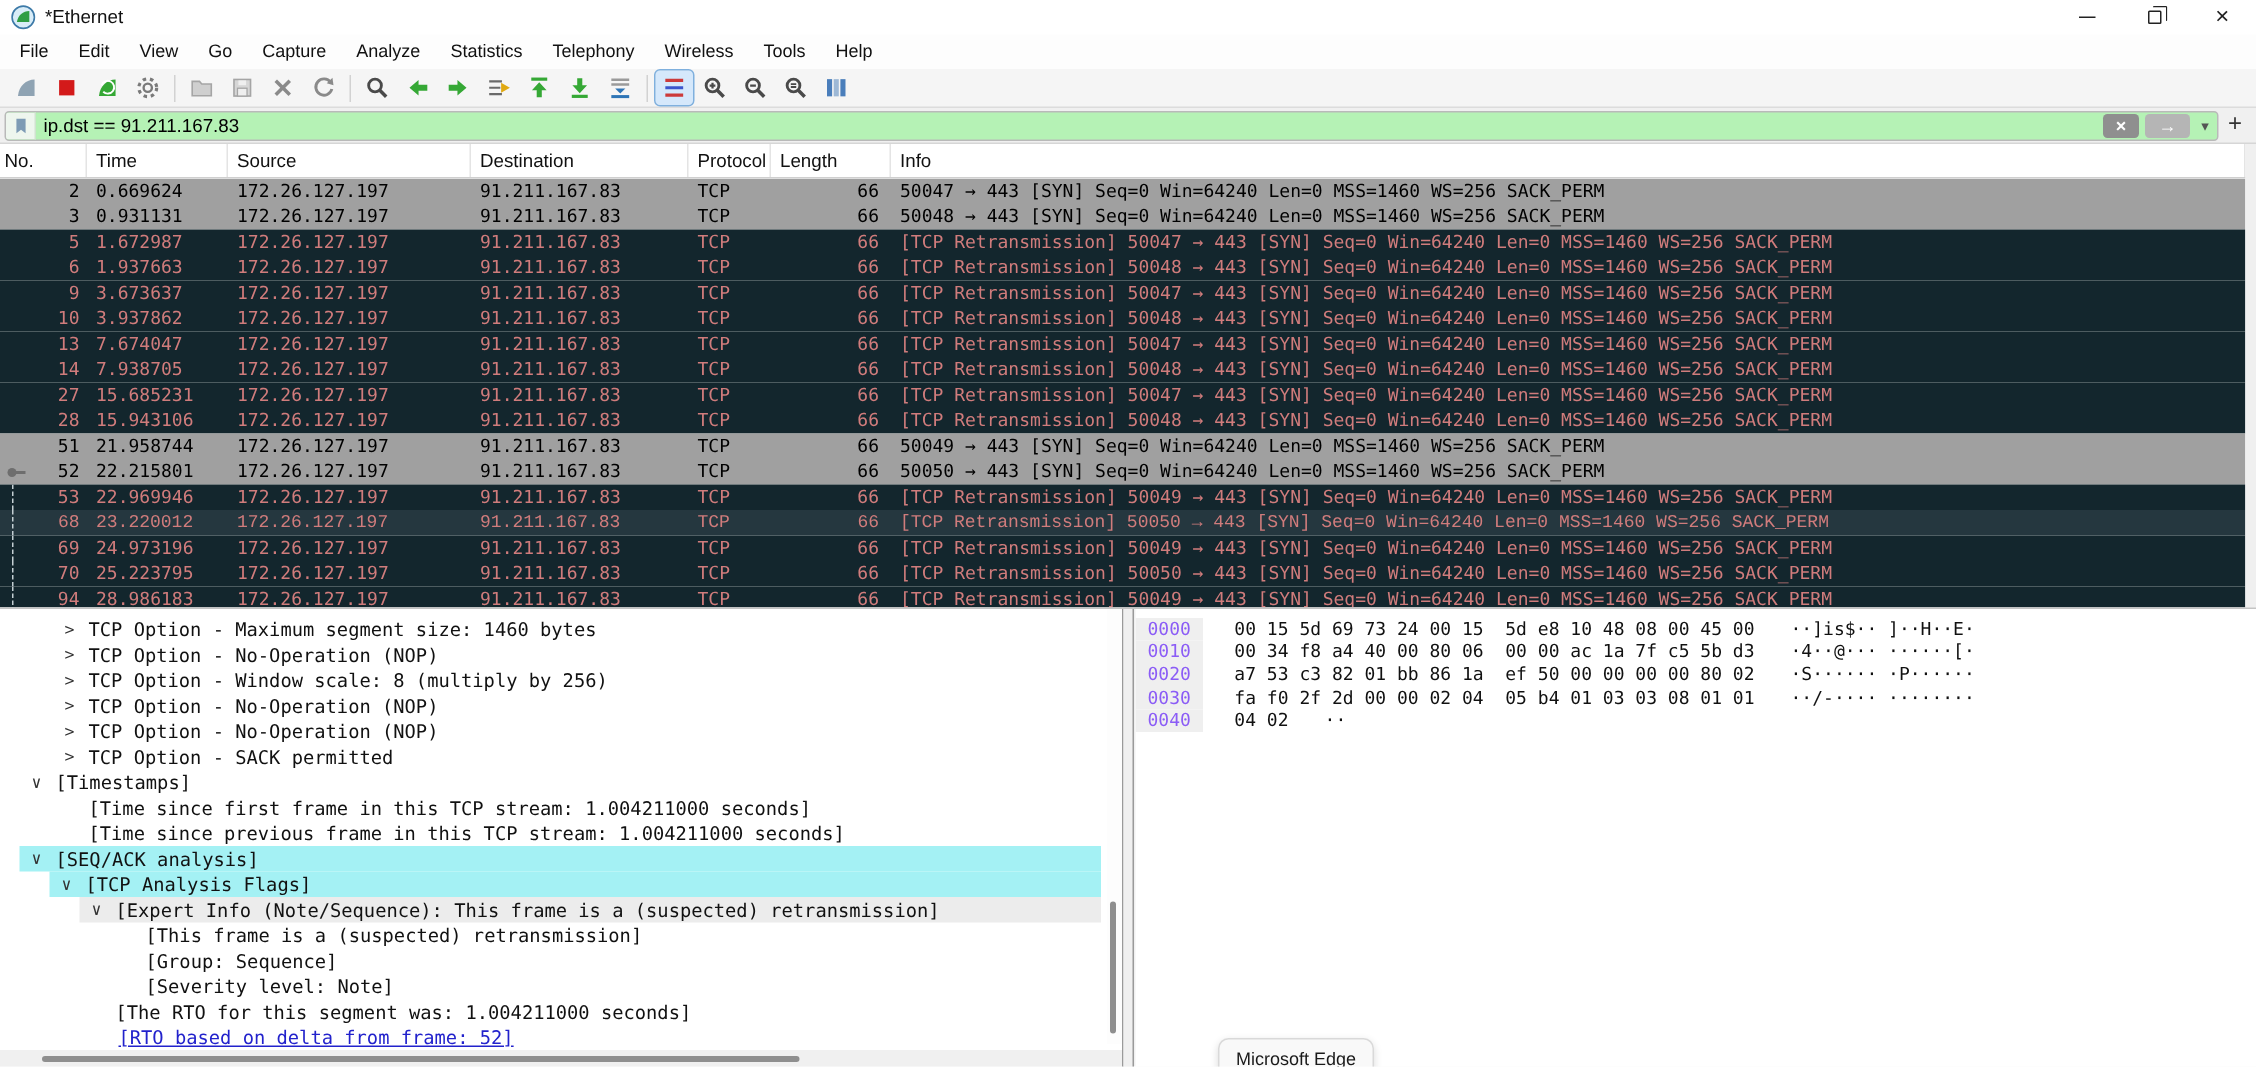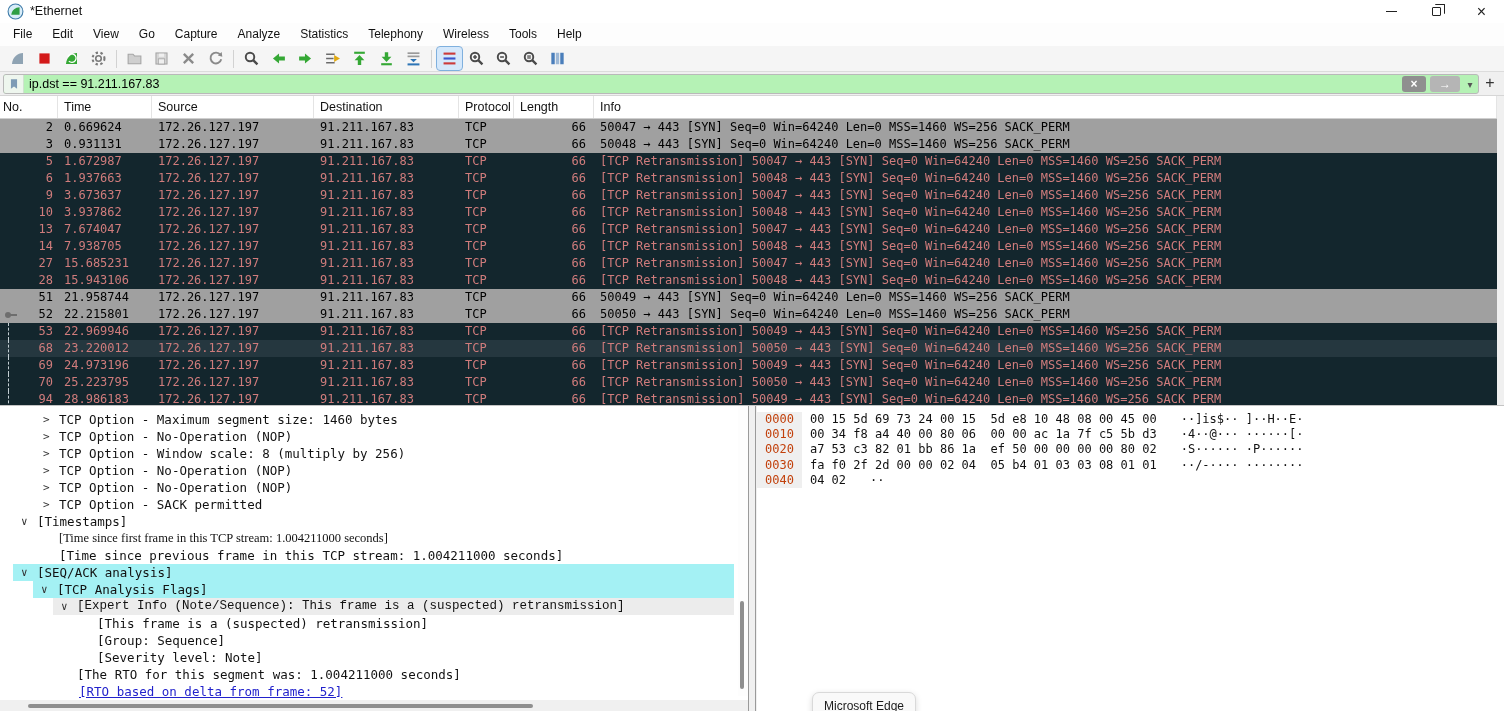--- a/index.html
+++ b/index.html
@@ -46,21 +46,21 @@
   #plheader span { padding:4px 0 0 6px; border-right:1px solid #e4e4e4; overflow:hidden; white-space:nowrap; }
   #plheader span:first-child { padding-left:3px; }
   #plist { position:absolute; left:0; top:119px; width:1497px; height:286px; overflow:hidden; background:#fff;
            font-family:"DejaVu Sans Mono","Liberation Mono",monospace; font-size:12px; }
   .prow { height:17px; line-height:17px; white-space:nowrap; }
   .prow .c { overflow:hidden; padding-left:6px; }
   .prow .no { text-align:right; padding-right:5px; padding-left:0; position:relative; }
   .prow .len { text-align:right; padding-right:8px; }
   .prow.gray { background:#a0a0a0; color:#000; }
   .prow.dark { background:#13262d; color:#d07c7c; }
-  .prow.sel  { background:#25373f; color:#d07c7c; }
+  .prow.sel  { background:#25373f; color:#d07c7c;font-family:Liberation Mono, monospace; }
   .mark { position:absolute; left:0; top:0; width:16px; height:17px; }
   .mark.mdash { border-left:1px dashed #c3ced3; margin-left:8px; }
   .mark.mfirst::before { content:""; position:absolute; left:5px; top:6px; width:6px; height:6px; border-radius:50%; background:#6e6e6e; }
   .mark.mfirst::after  { content:""; position:absolute; left:10px; top:8px; width:7px; height:2px; background:#6e6e6e; }
   #plscroll { position:absolute; left:1497px; top:96px; width:7px; height:309px; background:#f0f0f0; }
 
   
   #panes { position:absolute; left:0; top:405px; width:1504px; height:306px; background:#f0f0f0; border-top:1px solid #c4c4c4; }
   #details { position:absolute; left:0; top:0; width:749px; height:306px; background:#fff; border-right:1px solid #9a9a9a; overflow:hidden;
              font-family:"DejaVu Sans Mono","Liberation Mono",monospace; font-size:12.5px; color:#111; }
@@ -76,21 +76,21 @@
   #dvthumb { position:absolute; left:2px; top:195px; width:4px; height:88px; background:#8f8f8f; border-radius:2px; }
   #dhscroll { position:absolute; left:0; top:294px; width:748px; height:12px; background:#f0f0f0; }
   #dhthumb { position:absolute; left:28px; top:4px; width:505px; height:4px; background:#8f8f8f; border-radius:2px; }
 
   #paneg { position:absolute; left:749px; top:0; width:7px; height:306px; background:#f0f0f0; border-right:1px solid #9a9a9a; }
 
   #hexpane { position:absolute; left:757px; top:0; width:747px; height:306px; background:#fff; overflow:hidden;
              font-family:"DejaVu Sans Mono","Liberation Mono",monospace; font-size:12px; color:#111; }
   #hexrows { position:absolute; left:0; top:6px; }
   .hrow { height:15.2px; line-height:15.2px; white-space:pre; display:flex; }
-  .hoff { color:#c2410c; background:#efefef; padding:0 8px 0 8px; margin-right:8px; }
+  .hoff { color:#8b5cf6; background:#efefef; padding:0 8px 0 8px; margin-right:21px; }
   .hbytes { }
   .hascii { margin-left:24px; }
 
   
   #tooltip { position:absolute; left:812px; top:692px; width:104px; height:26px; background:#f9f9f9; border:1px solid #d9d9d9;
              border-radius:7px 7px 0 0; font-size:12px; color:#1a1a1a; text-align:center; padding-top:6px;
              box-shadow:0 2px 6px rgba(0,0,0,.15); }
 </style>
 </head>
 <body>
@@ -539,21 +539,21 @@
 
           <div class="dline">
             <span class="band"></span>
             <span class="arrow" style="left: 21px;">∨</span>
             <span class="dtext" style="left: 37px;">[Timestamps]</span>
           </div>
 
           <div class="dline">
             <span class="band"></span>
             <span class="arrow" style="left: 43px;"></span>
-            <span class="dtext" style="left: 59px; font-family: Liberation Serif, serif;">[Time since first frame in this TCP stream: 1.004211000 seconds]</span>
+            <span class="dtext" style="left: 59px;">[Time since first frame in this TCP stream: 1.004211000 seconds]</span>
           </div>
 
           <div class="dline">
             <span class="band"></span>
             <span class="arrow" style="left: 43px;"></span>
             <span class="dtext" style="left: 59px;">[Time since previous frame in this TCP stream: 1.004211000 seconds]</span>
           </div>
 
           <div class="dline">
             <span class="band cyan" style="left: 13px;"></span>
@@ -563,21 +563,21 @@
 
           <div class="dline">
             <span class="band cyan" style="left: 33px;"></span>
             <span class="arrow" style="left: 41px;">∨</span>
             <span class="dtext" style="left: 57px;">[TCP Analysis Flags]</span>
           </div>
 
           <div class="dline">
             <span class="band grayband" style="left: 53px;"></span>
             <span class="arrow" style="left: 61px;">∨</span>
-            <span class="dtext" style="left: 77px; font-family: Liberation Mono, monospace;">[Expert Info (Note/Sequence): This frame is a (suspected) retransmission]</span>
+            <span class="dtext" style="left: 77px;">[Expert Info (Note/Sequence): This frame is a (suspected) retransmission]</span>
           </div>
 
           <div class="dline">
             <span class="band"></span>
             <span class="arrow" style="left: 81px;"></span>
             <span class="dtext" style="left: 97px;">[This frame is a (suspected) retransmission]</span>
           </div>
 
           <div class="dline">
             <span class="band"></span>

